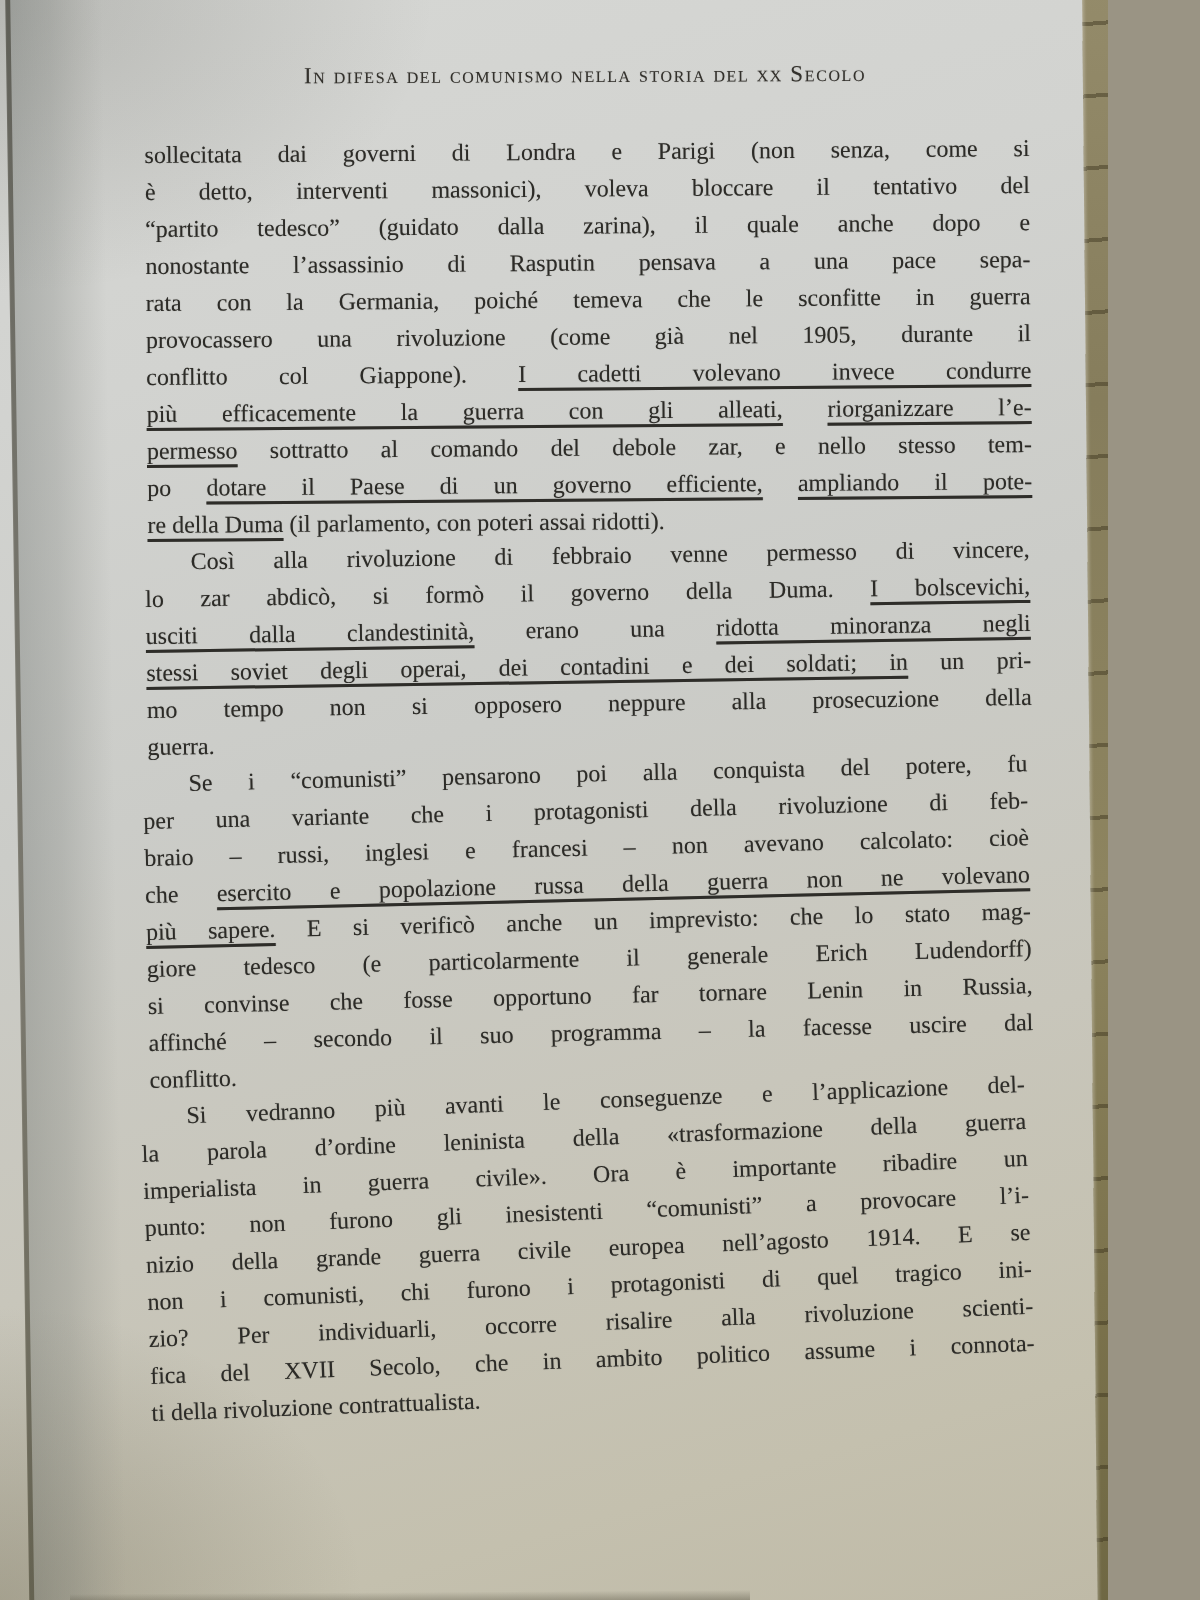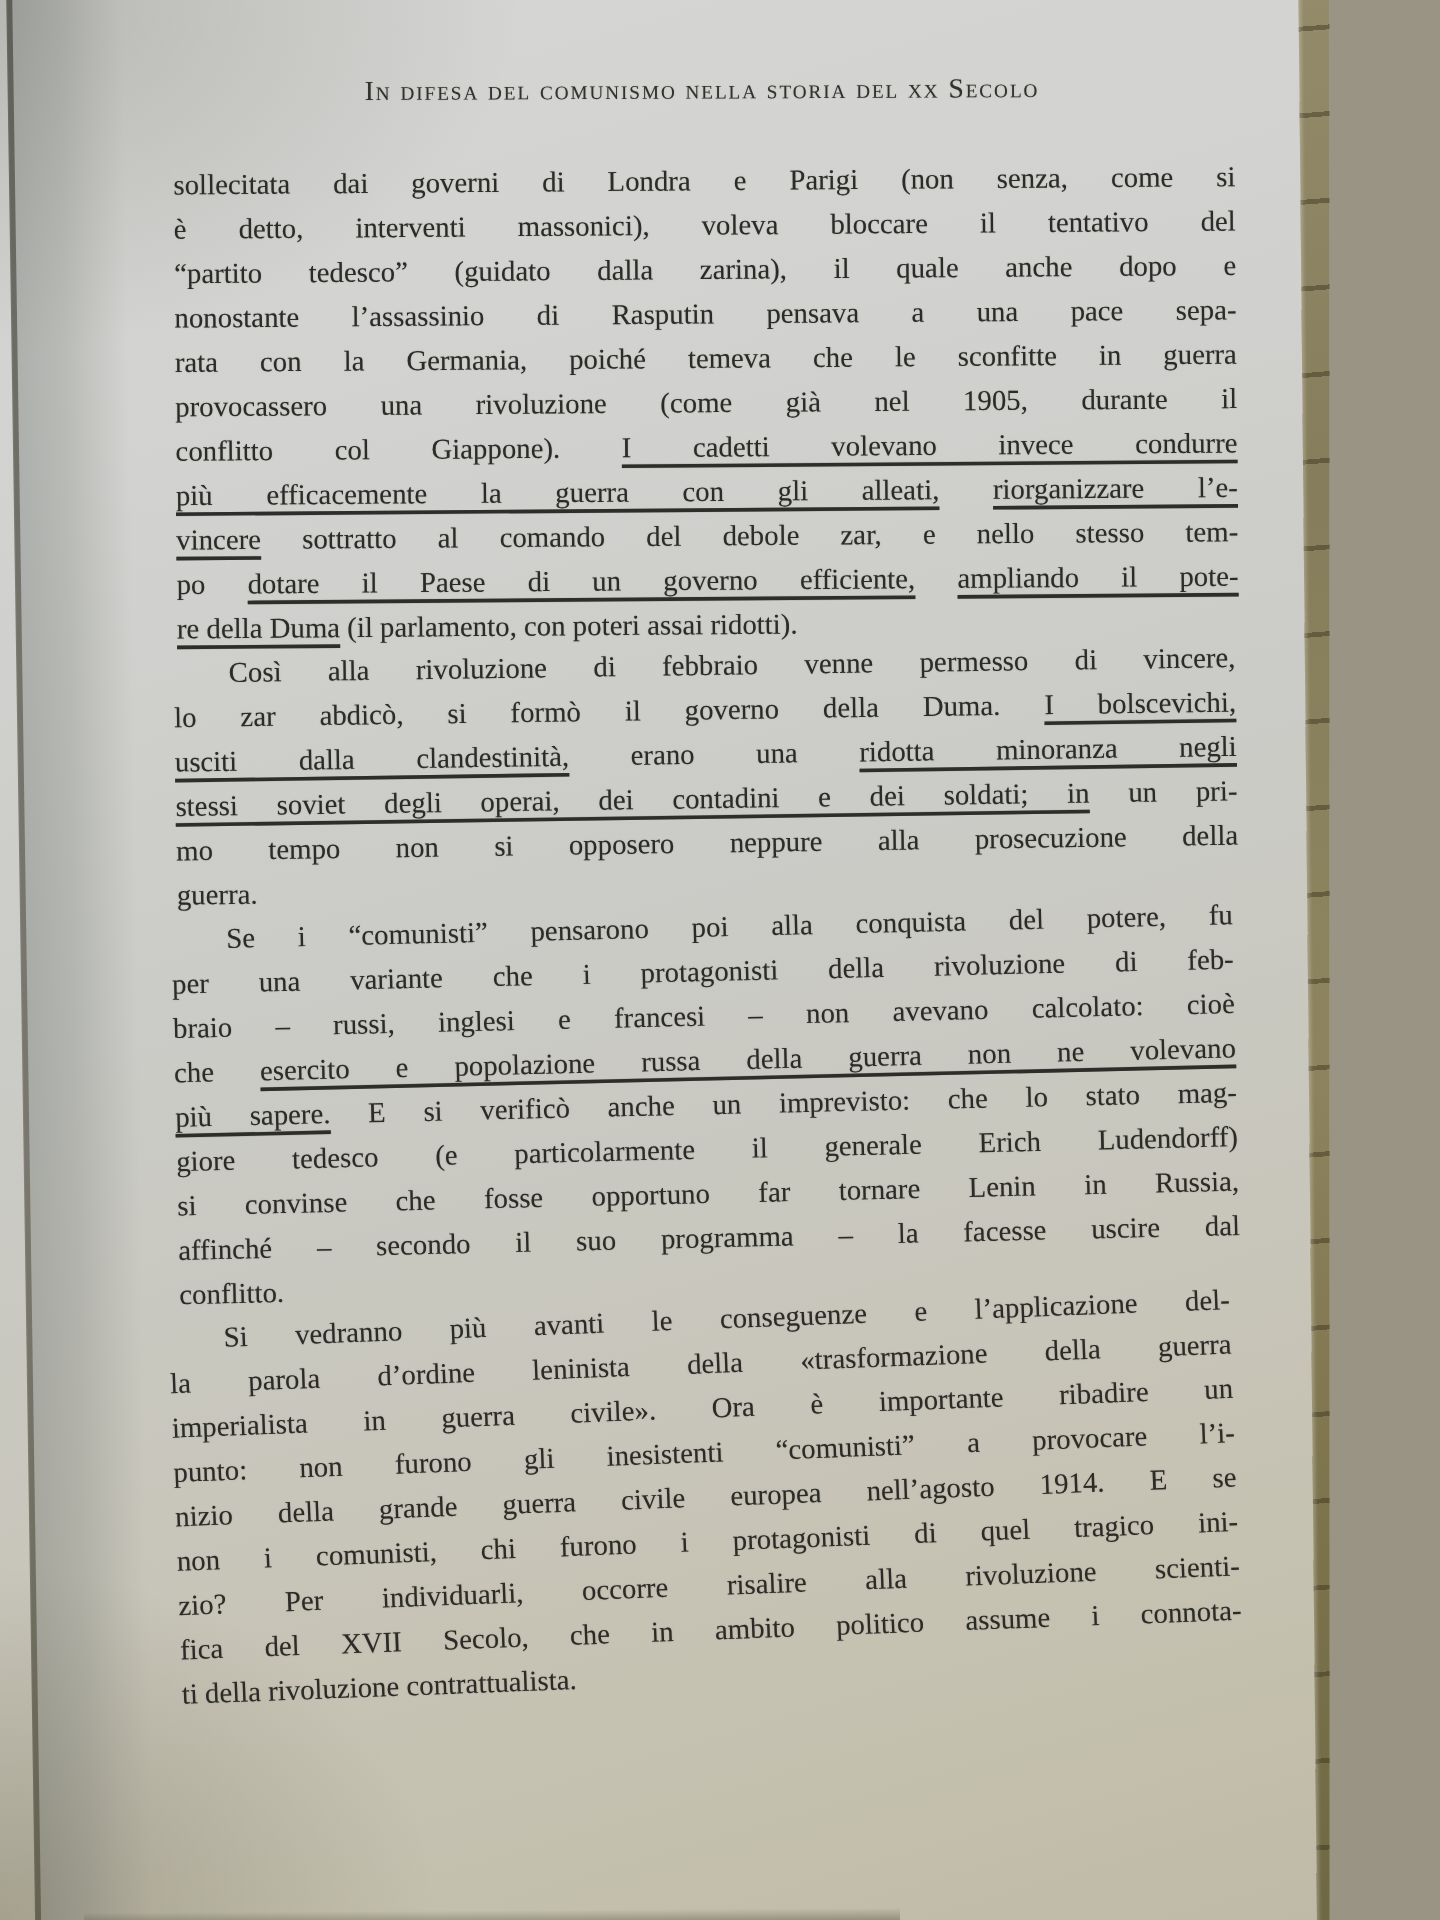--- a/index.html
+++ b/index.html
@@ -101,21 +101,21 @@
     <main class="text-block" id="text-block">
         <div class="para">
           <div class="line"><span>sollecitata dai governi di Londra e Parigi (non senza, come si</span></div>
           <div class="line"><span>è detto, interventi massonici), voleva bloccare il tentativo del</span></div>
           <div class="line"><span>“partito tedesco” (guidato dalla zarina), il quale anche dopo e</span></div>
           <div class="line"><span>nonostante l’assassinio di Rasputin pensava a una pace sepa-</span></div>
           <div class="line"><span>rata con la Germania, poiché temeva che le sconfitte in guerra</span></div>
           <div class="line"><span>provocassero una rivoluzione (come già nel 1905, durante il</span></div>
           <div class="line"><span>conflitto col Giappone). </span><span class="u">I cadetti volevano invece condurre</span></div>
           <div class="line"><span class="u">più efficacemente la guerra con gli alleati,</span><span> </span><span class="u">riorganizzare l’e-</span></div>
-          <div class="line"><span class="u">vincere</span><span> sottratto al comando del debole zar, e nello stesso tem-</span></div>
+          <div class="line"><span class="u">permesso</span><span> sottratto al comando del debole zar, e nello stesso tem-</span></div>
           <div class="line"><span>po </span><span class="u">dotare il Paese di un governo efficiente,</span><span> </span><span class="u">ampliando il pote-</span></div>
           <div class="line end"><span class="u">re della Duma</span><span> (il parlamento, con poteri assai ridotti).</span></div>
         </div>
         <div class="para indent">
           <div class="line"><span>Così alla rivoluzione di febbraio venne permesso di vincere,</span></div>
           <div class="line"><span>lo zar abdicò, si formò il governo della Duma. </span><span class="u">I bolscevichi,</span></div>
           <div class="line"><span class="u">usciti dalla clandestinità,</span><span> erano una </span><span class="u">ridotta minoranza negli</span></div>
           <div class="line"><span class="u">stessi soviet degli operai, dei contadini e dei soldati; in</span><span> un pri-</span></div>
           <div class="line"><span>mo tempo non si opposero neppure alla prosecuzione della</span></div>
           <div class="line end"><span>guerra.</span></div>

